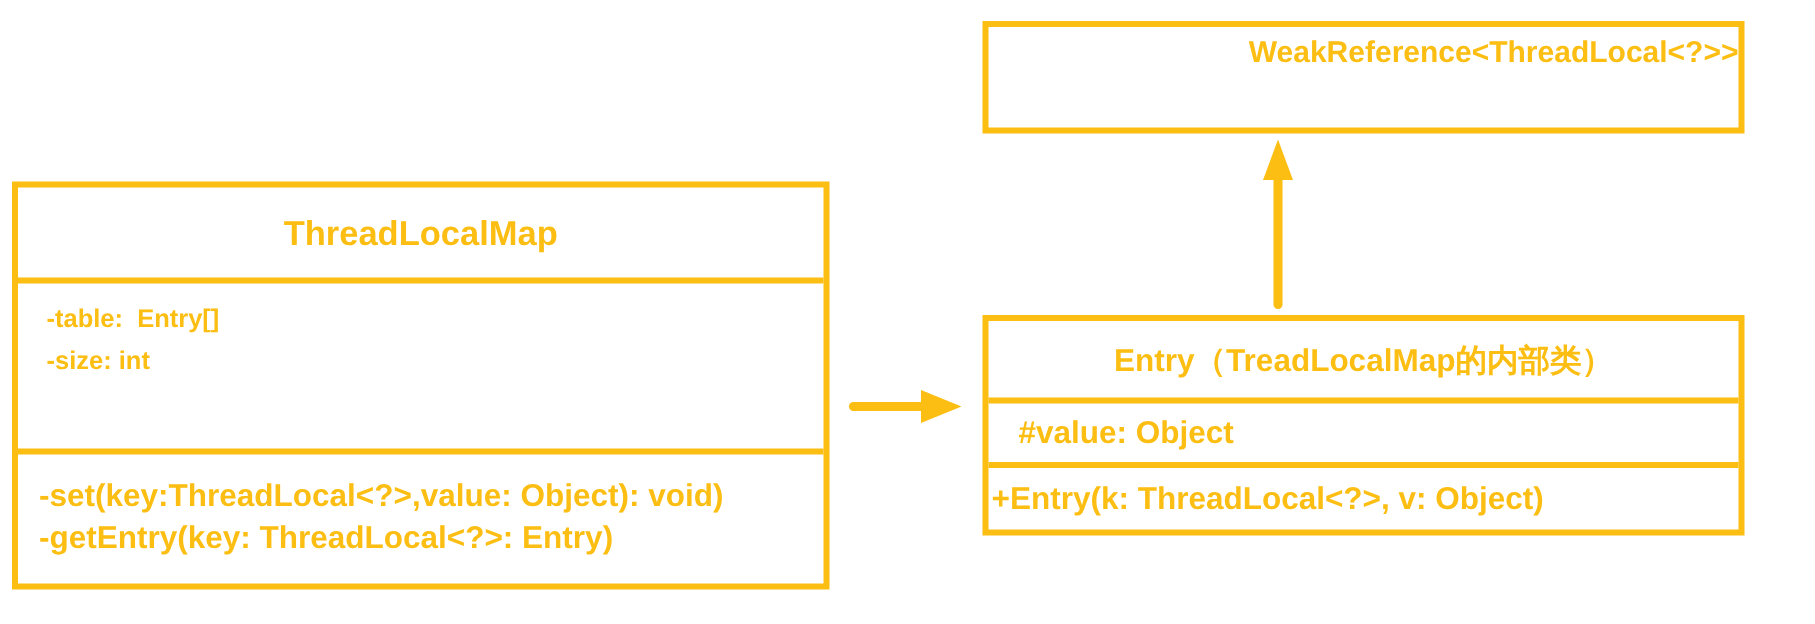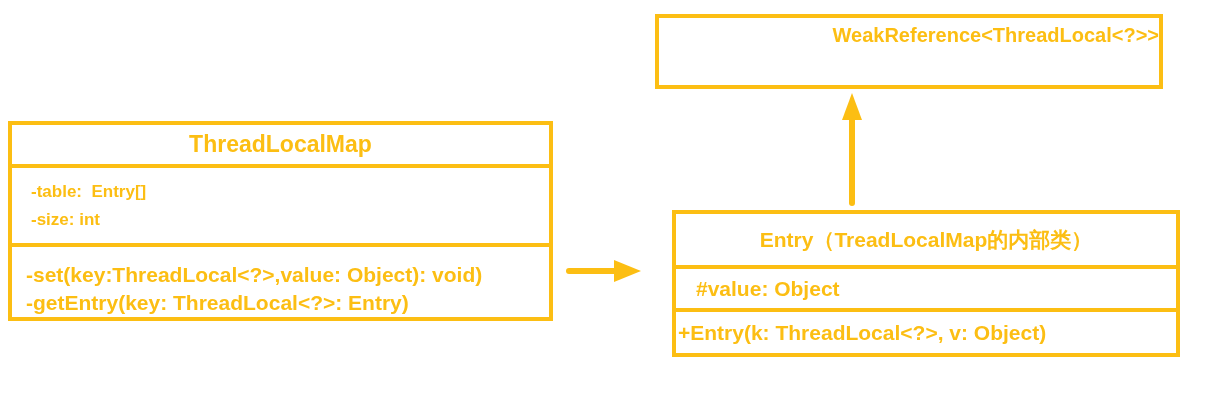--- a/index.html
+++ b/index.html
@@ -33,21 +33,21 @@
   .box-title {
     display: flex;
     align-items: center;
     justify-content: center;
     text-align: center;
     white-space: pre;
   }
   .text-line { white-space: pre; }
 
   
-  #box-threadlocalmap { left: 8px; top: 121px; width: 545px; height: 200px; }
+  #box-threadlocalmap { left: 8px; top: 121px; width: 545px; height: 272px; }
   #box-threadlocalmap .box-title { height: 60px; font-size: 23px; }
   #box-threadlocalmap .fields {
     height: 114px;
     padding: 10px 0 0 19px;
     font-size: 17px;
     line-height: 28px;
   }
   #box-threadlocalmap .methods {
     flex: 1;
     padding: 14px 0 0 14px;
@@ -55,21 +55,21 @@
     line-height: 28px;
   }
 
   
   #box-weakreference { left: 655px; top: 14px; width: 508px; height: 75px; align-items: flex-end; }
   #box-weakreference .box-title { height: 34px; font-size: 20px; }
   #box-weakreference .empty-row-1 { height: 16px; }
   #box-weakreference .empty-row-2 { flex: 1; }
 
   
-  #box-entry { left: 655px; top: 210px; width: 508px; height: 147px; margin-left: 17px; }
+  #box-entry { left: 655px; top: 210px; width: 508px; height: 147px; }
   #box-entry .box-title { height: 51px; font-size: 21px; }
   #box-entry .fields {
     height: 43px;
     display: flex;
     align-items: center;
     padding-left: 20px;
     font-size: 21px;
   }
   #box-entry .methods {
     flex: 1;

